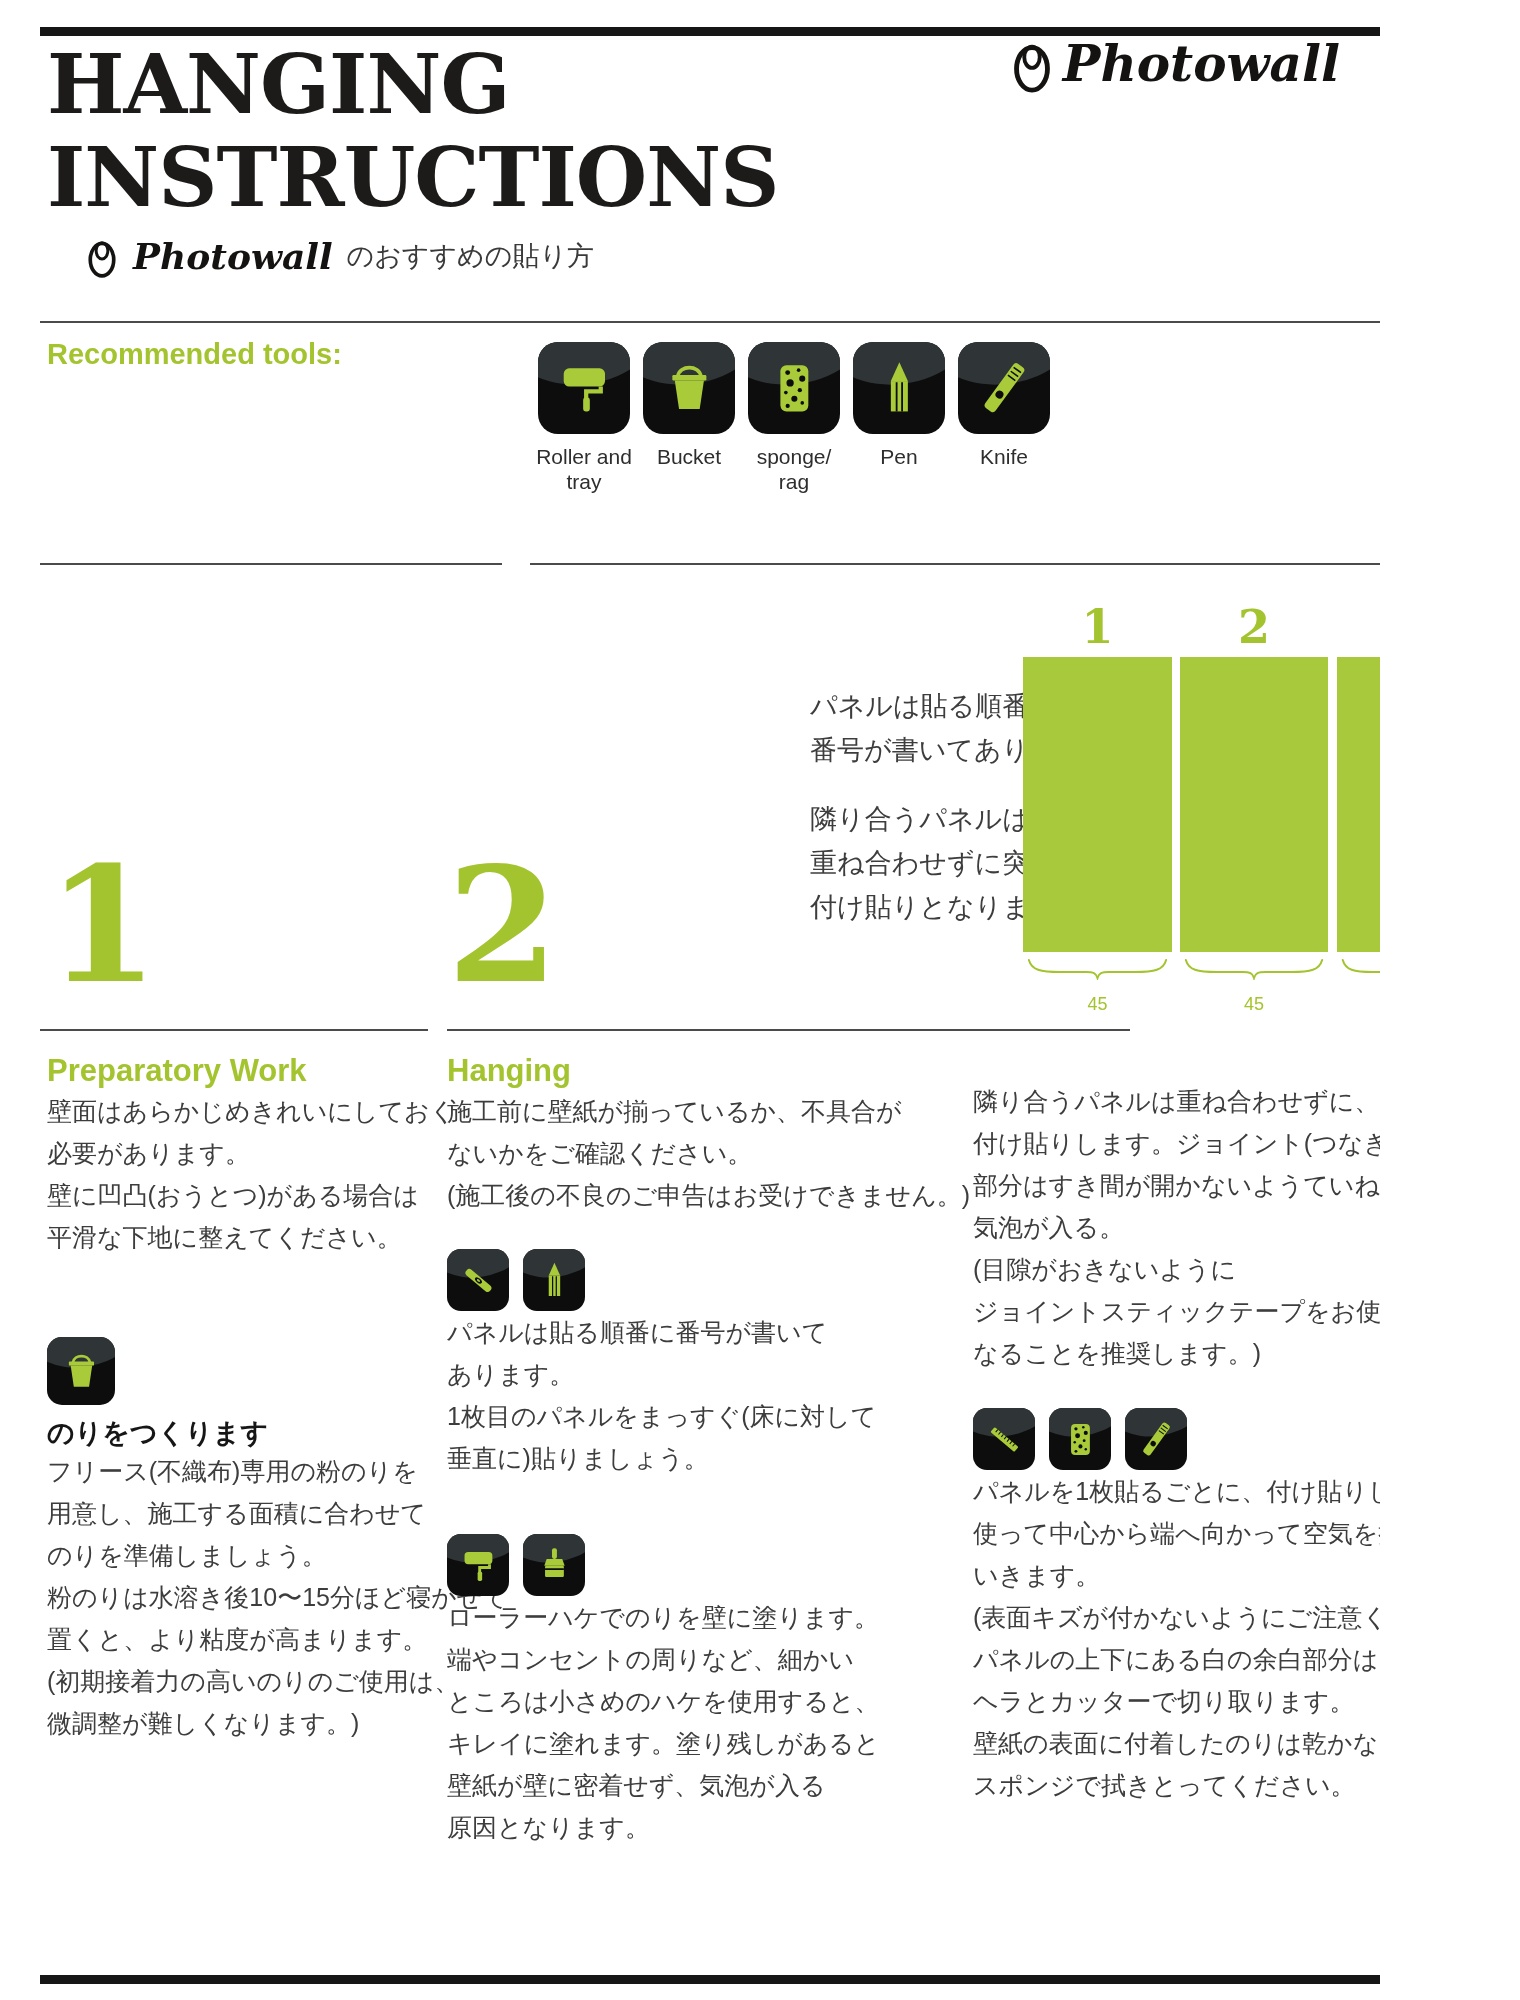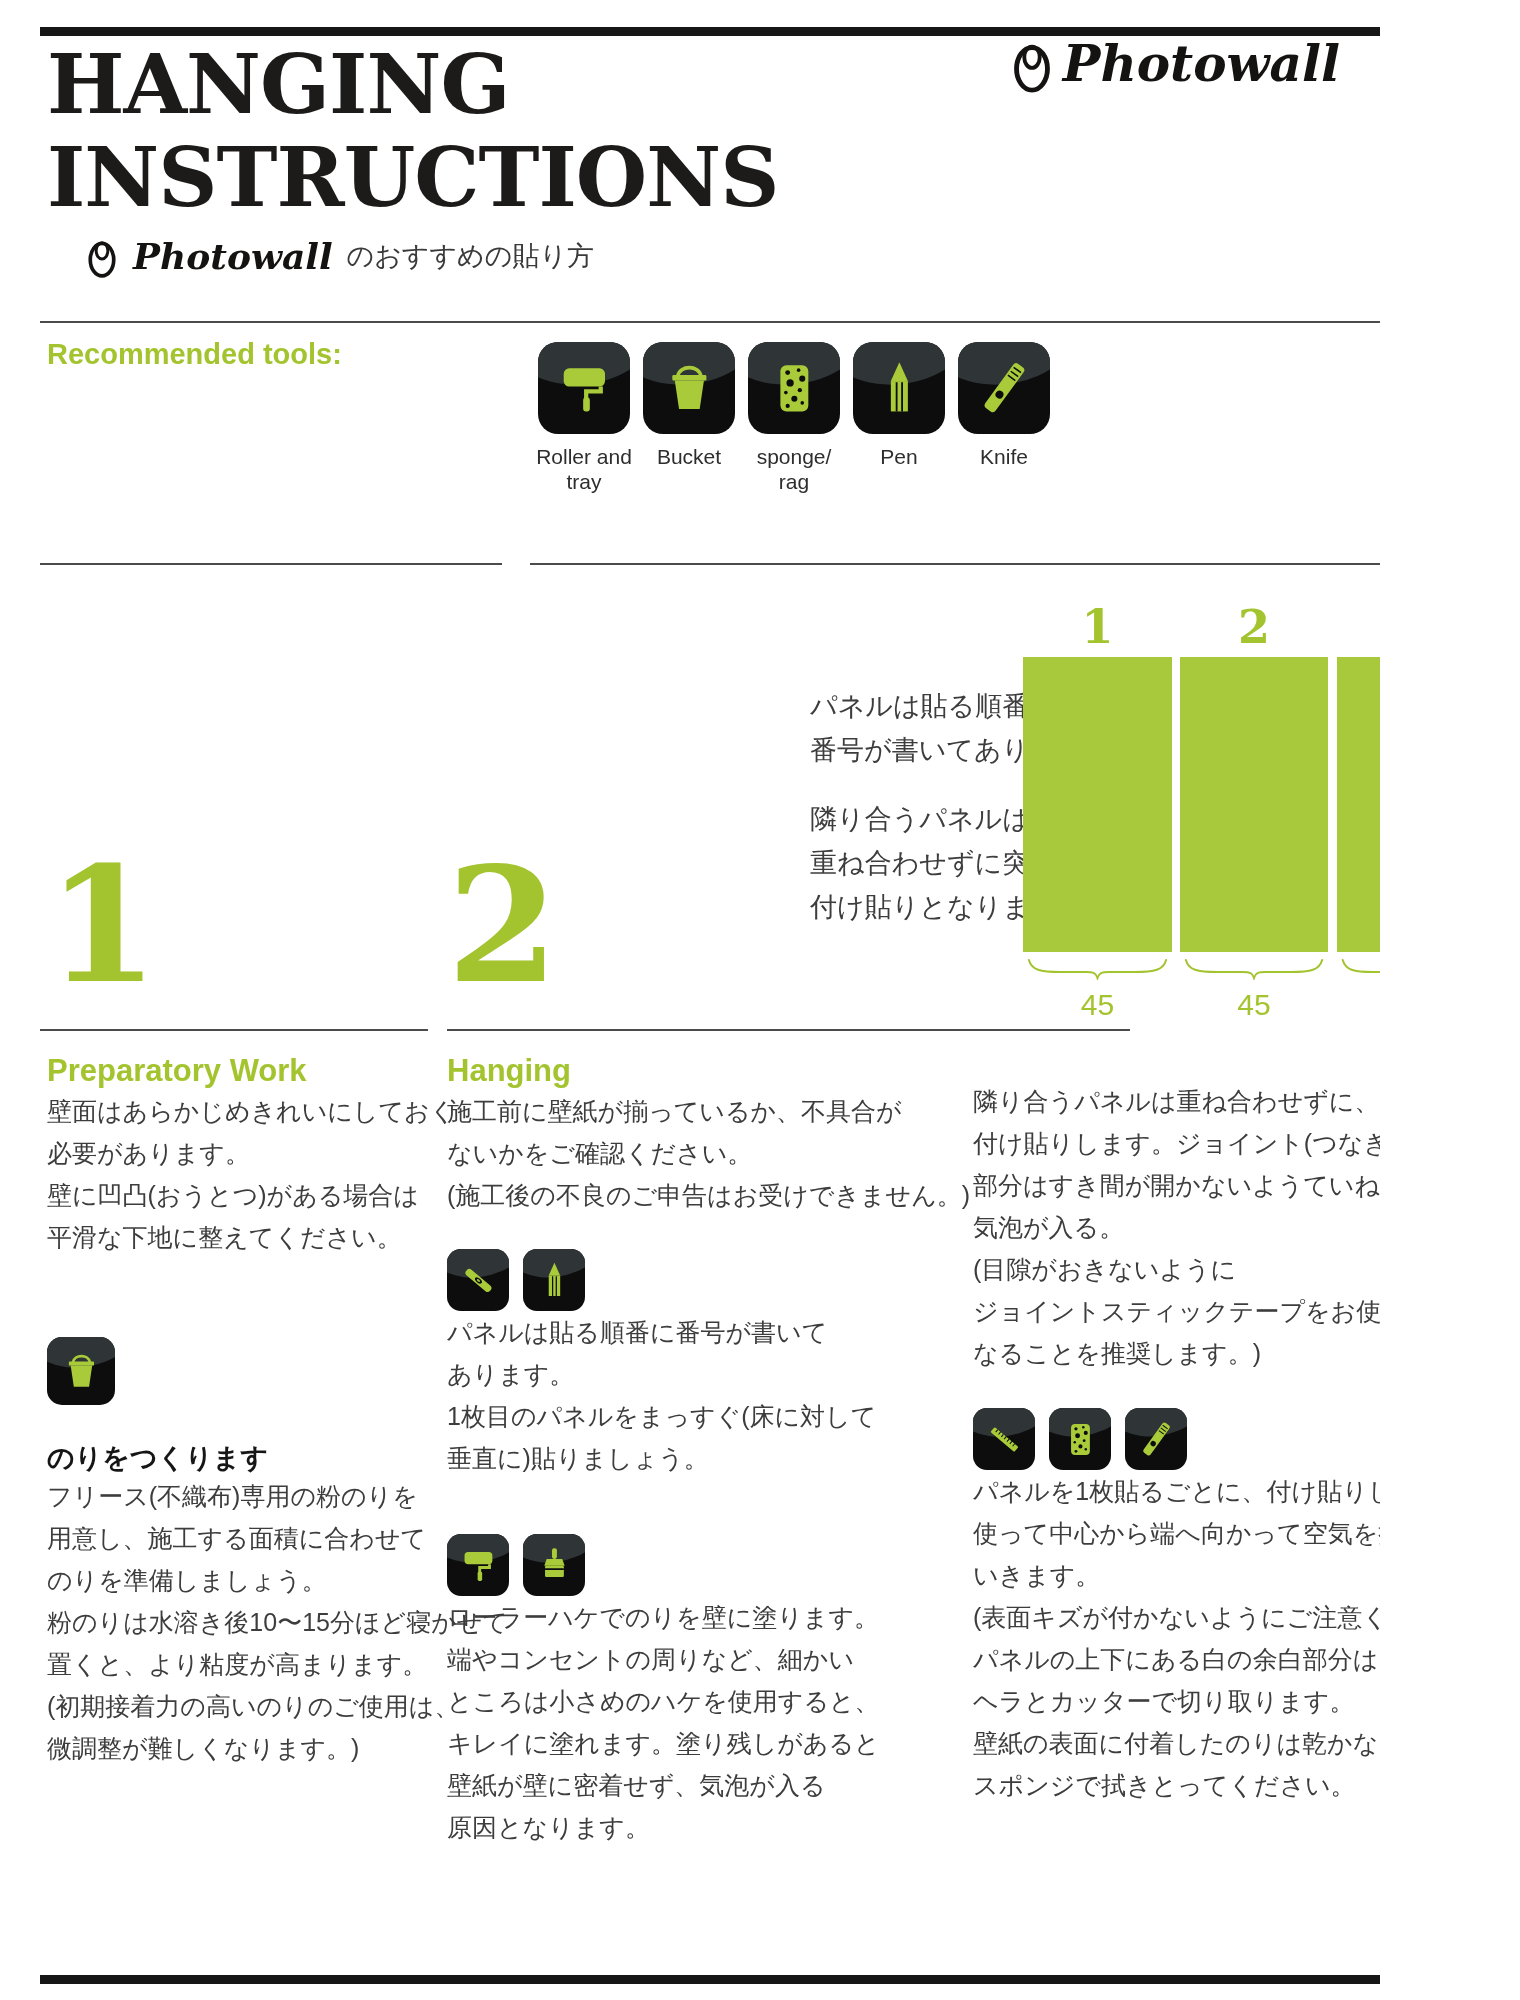--- a/index.html
+++ b/index.html
@@ -49,31 +49,31 @@
 
   .note { position:absolute; left:810px; font-size:27px; line-height:44px; color:#3d3d3d; white-space:pre; }
   #note1 { top:684px; } #note2 { top:797px; }
 
   #diagram { position:absolute; left:0; top:0; width:100%; height:100%; }
   .panelwrap { position:absolute; top:598px; }
   .panel-num { text-align:center; font-family:"DejaVu Serif", serif; font-weight:700;
     font-size:46px; line-height:59px; height:59px; color:var(--green); }
   .panel-rect { height:295px; background:var(--panel-green); }
   .panel-brace { display:block; margin:6px auto 0; }
-  .panel-45 { text-align:center; font-size:30px; color:var(--green); margin-top:8px; }
+  .panel-45 { text-align:center; font-size:18px; color:var(--green); margin-top:14px; }
 
   .col { position:absolute; }
   #col1 { left:47px; top:1052px; width:400px; }
   #col2 { left:447px; top:1052px; width:540px; }
   #col3 { left:973px; top:1080px; width:520px; }
   .col-head { font-size:31px; line-height:38px; }
   .col p { margin:0; font-size:25px; line-height:42px; color:#3d3d3d; white-space:pre; }
   .subhead { margin:0; font-size:27px; line-height:34px; font-weight:bold; color:#161616; }
   .icon-row { display:flex; gap:14px; }
-  .mt17{margin-top:17px} .mt23{margin-top:23px} .mt24{margin-top:36px} .mt26{margin-top:26px}
+  .mt17{margin-top:17px} .mt23{margin-top:23px} .mt24{margin-top:11px} .mt26{margin-top:26px}
   .mt33{margin-top:33px} .mt34{margin-top:34px} .mt35{margin-top:35px} .mt41{margin-top:41px}
   .mt44{margin-top:44px} .mt54{margin-top:54px} .mt55{margin-top:55px} .mt79{margin-top:79px}
 </style>
 </head>
 <body>
 
 <div class="page" style="--green: #a3c42e; --panel-green: #a9c93c;">
   <div class="bar" id="topBar"></div>
   <div class="bar" id="bottomBar"></div>
   <div class="rule" id="rule1"></div>

